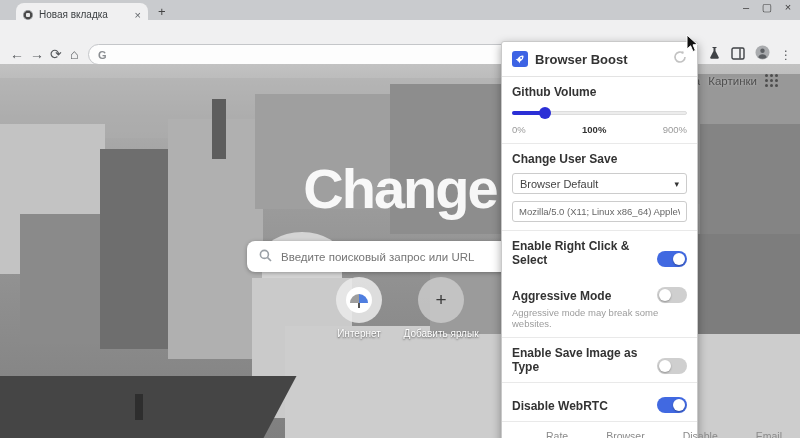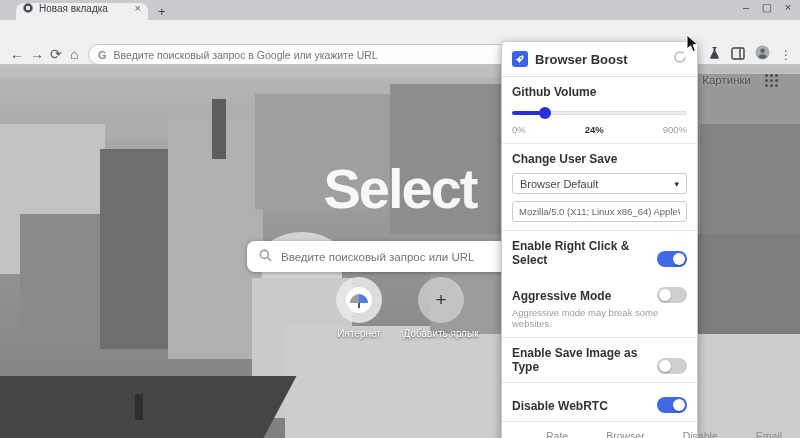--- a/index.html
+++ b/index.html
@@ -2,21 +2,21 @@
 <html><head>
 <meta charset="utf-8">
 <style>
   * { margin:0; padding:0; box-sizing:border-box; }
   html,body { width:800px; height:438px; overflow:hidden; }
   body { font-family:"Liberation Sans", sans-serif; position:relative; background:#9a9a9a; }
 
   
   .tabstrip { position:absolute; left:0; top:0; width:800px; height:20px; background:#c9cbce; }
   .tab { position:absolute; left:16px; top:3px; width:132px; height:17px; background:#f0f0f1;
-         border-radius:8px 8px 0 0; display:flex; align-items:flex-start; padding:0 7px; gap:6px; }
+         border-radius:8px 8px 0 0; display:flex; align-items:flex-end; padding:0 7px; gap:6px; }
   .favicon { width:10px; height:10px; border-radius:50%; background:radial-gradient(circle at 50% 50%, #e9e9e9 0 2px, #4a4a4a 2.5px 4px, #8b8d90 4px); flex:none; }
   .tab-title { font-size:10px; color:#3c4043; white-space:nowrap; overflow:hidden; flex:1; }
   .tab-close { font-size:11px; color:#5f6368; line-height:10px; cursor:default; }
   .newtab-btn { position:absolute; left:158px; top:4px; font-size:13px; color:#444; }
   .wincontrols { position:absolute; right:6px; top:1px; display:flex; gap:9px; font-size:11px; color:#3c3c3c; }
   .wincontrols span { width:12px; text-align:center; }
 
   .toolbar { position:absolute; left:0; top:20px; width:800px; height:44px; background:#f0f0f1; }
   .nav-ic { position:absolute; top:26px; font-size:14px; color:#55585c; line-height:16px; }
   .omnibox { position:absolute; left:88px; top:24px; width:518px; height:21px; background:#fdfdfd;
@@ -31,21 +31,21 @@
   
   .page { position:absolute; left:0; top:64px; width:800px; height:374px; overflow:hidden;
           background:linear-gradient(180deg,#c2c2c2 0,#adadad 14%,#9d9d9d 34%,#8f8f8f 62%,#7f7f7f 100%); }
   .bld { position:absolute; }
   .win-tex { background-image:repeating-linear-gradient(90deg, rgba(0,0,0,.22) 0 2px, transparent 2px 9px),
              repeating-linear-gradient(180deg, rgba(0,0,0,.15) 0 2px, transparent 2px 10px); }
   .col-tex { background-image:repeating-linear-gradient(90deg, rgba(0,0,0,.18) 0 3px, transparent 3px 14px); }
   .dome { position:absolute; border-radius:50% 50% 0 0; }
   .lawn { position:absolute; background:#454545; transform:skewX(-28deg); }
 
-  .page-links { position:absolute; right:22px; top:10px; display:flex; gap:14px; }
+  .page-links { position:absolute; right:22px; top:10px; display:flex; align-items:center; gap:8px; }
   .page-link { font-size:11.5px; color:#4e4e4e; text-shadow:0 0 3px rgba(255,255,255,.4); }
   .apps-grid { width:13px; height:13px; display:grid; grid-template-columns:repeat(3,1fr); gap:2px; }
   .apps-grid i { background:#4e4e4e; border-radius:50%; }
 
   .glogo { position:absolute; left:0; width:800px; top:92px; text-align:center;
            font-size:56px; font-weight:bold; letter-spacing:-2px; color:rgba(255,255,255,.93); }
 
   .searchbox { position:absolute; left:247px; top:177px; width:306px; height:31px; background:#fff;
                border-radius:8px; box-shadow:0 1px 4px rgba(0,0,0,.3); display:flex; align-items:center; padding:0 12px; gap:9px; }
   .searchbox input { border:none; outline:none; flex:1; font-size:11.5px; color:#757575; font-family:"Liberation Sans",sans-serif; background:transparent; }
@@ -113,21 +113,20 @@
 </div>
 
 <div class="toolbar">
   <span class="nav-ic" style="left:10px;">←</span>
   <span class="nav-ic" style="left:30px;">→</span>
   <span class="nav-ic" style="left:50px;">⟳</span>
   <span class="nav-ic" style="left:70px;">⌂</span>
 
   <div class="omnibox">
     <span class="g-ic">G</span>
-    <input placeholder="Введите поисковый запрос в Google или укажите URL" style="">
   </div>
 
   <div class="tb-right" style="left:612px; gap:10px;">
     <span>
       <svg width="13" height="13" viewBox="0 0 13 13">
           <g fill="none" stroke="#55585c" stroke-width="1.2">
             <circle cx="10" cy="2.5" r="1.6" fill="#55585c"></circle>
             <circle cx="2.8" cy="6.5" r="1.6" fill="#55585c"></circle>
             <circle cx="10" cy="10.5" r="1.6" fill="#55585c"></circle>
             <path d="M8.6 3.3 4.2 5.8 M4.2 7.2 8.6 9.7"></path>
@@ -199,21 +198,21 @@
         <i></i>
         <i></i>
         <i></i>
         <i></i>
         <i></i>
         <i></i>
         <i></i>
       </span>
   </div>
 
-  <div class="glogo">Select</div>
+  <div class="glogo">Change</div>
 
   <div class="searchbox">
     <span>
       <svg width="13" height="13" viewBox="0 0 13 13">
           <circle cx="5.4" cy="5.4" r="4" fill="none" stroke="#9aa0a6" stroke-width="1.6"></circle>
           <line x1="8.4" y1="8.4" x2="12" y2="12" stroke="#9aa0a6" stroke-width="1.6"></line>
         </svg>
     </span>
     <input placeholder="Введите поисковый запрос или URL" style="">
   </div>
@@ -253,21 +252,21 @@
 
   <div class="pp-section">
     <div class="pp-label">Github Volume</div>
     <div class="slider">
       <div class="slider-track"></div>
       <div class="slider-fill" style="width: 19%;"></div>
       <div class="slider-thumb" style="left: calc(19% - 6px);"></div>
     </div>
     <div class="scale-row">
       <span>0%</span>
-      <span class="scale-mid">24%</span>
+      <span class="scale-mid">100%</span>
       <span>900%</span>
     </div>
   </div>
 
   <div class="pp-section">
     <div class="pp-label">Change User Save</div>
     <div class="pp-select">
       <span>Browser Default</span>
       <span class="caret">▾</span>
     </div>

